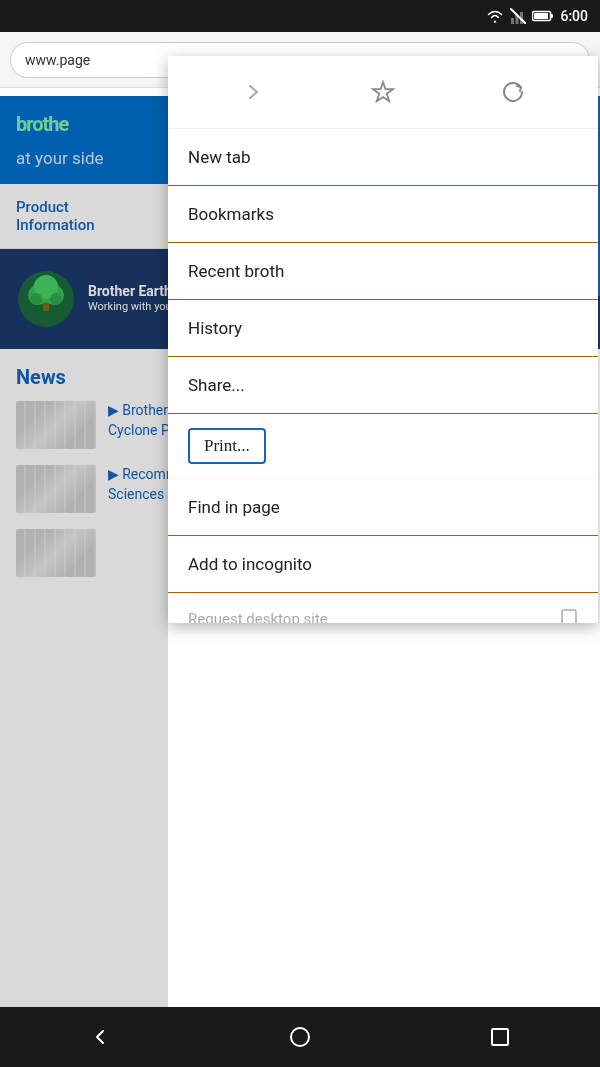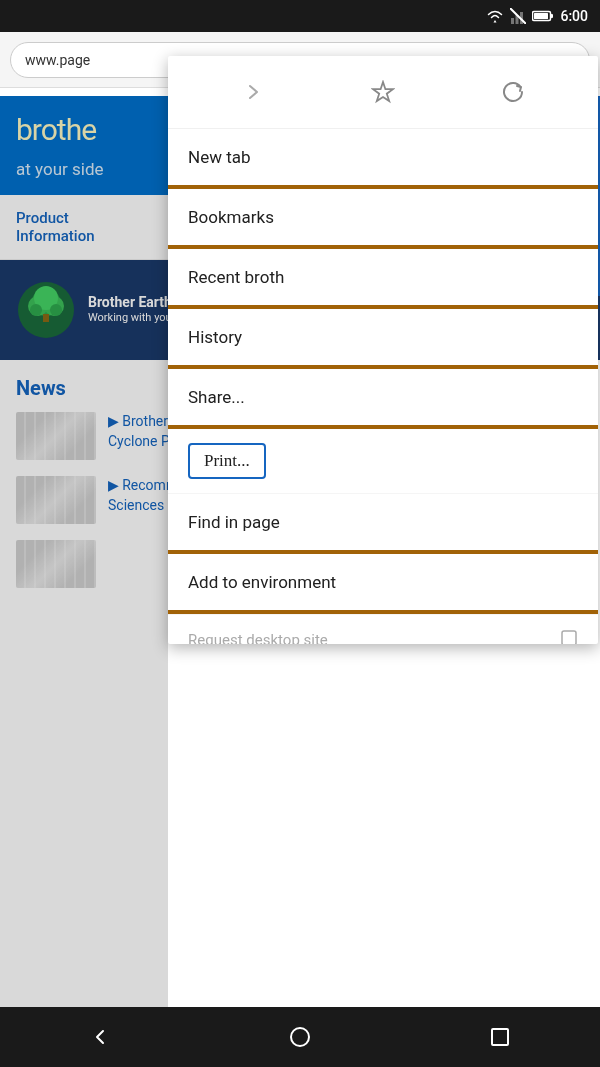--- a/index.html
+++ b/index.html
@@ -71,23 +71,23 @@
     }
 
     
     .brother-header {
       background: #0071ce;
       padding: 16px 16px;
       display: flex;
       align-items: center;
     }
     .brother-logo-text {
-      color: #fef9c3;
-      font-size: 30px;
-      font-weight: normal;
+      color: #86efac;
+      font-size: 20px;
+      font-weight: bold;
       letter-spacing: -1px;
     }
     .brother-tagline {
       color: rgba(255,255,255,0.85);
       font-size: 17px;
       margin-top: 12px;
     }
 
     
     .nav-section {
@@ -192,21 +192,21 @@
       font-size: 22px;
       cursor: pointer;
     }
 
     
     .menu-item {
       padding: 18px 20px;
       font-size: 17px;
       color: #212121;
       cursor: pointer;
-      border-bottom: 4px solid #a16207;
+      border-bottom: 1px solid #a16207;
       display: flex;
       align-items: center;
     }
     .menu-item:last-child {
       border-bottom: none;
     }
 
     
     .menu-item-print {
       padding: 14px 20px;
@@ -422,21 +422,21 @@
   </div>
 
   <div class="menu-item-print">
     <span class="print-highlight">Print...</span>
   </div>
 
   <div class="menu-item">
     <span>Find in page</span>
   </div>
   <div class="menu-item">
-    <span>Add to environment</span>
+    <span>Add to incognito</span>
   </div>
 
   <div class="menu-item-partial">
     <span style="color:#aaa; font-size:15px;">Request desktop site</span>
     <span style="float:right; color:#aaa;">
       <svg width="18" height="18" viewBox="0 0 18 18" stroke="#aaa" fill="none" stroke-width="1.5">
         <rect x="2" y="2" width="14" height="14" rx="2"></rect>
       </svg>
     </span>
   </div>

